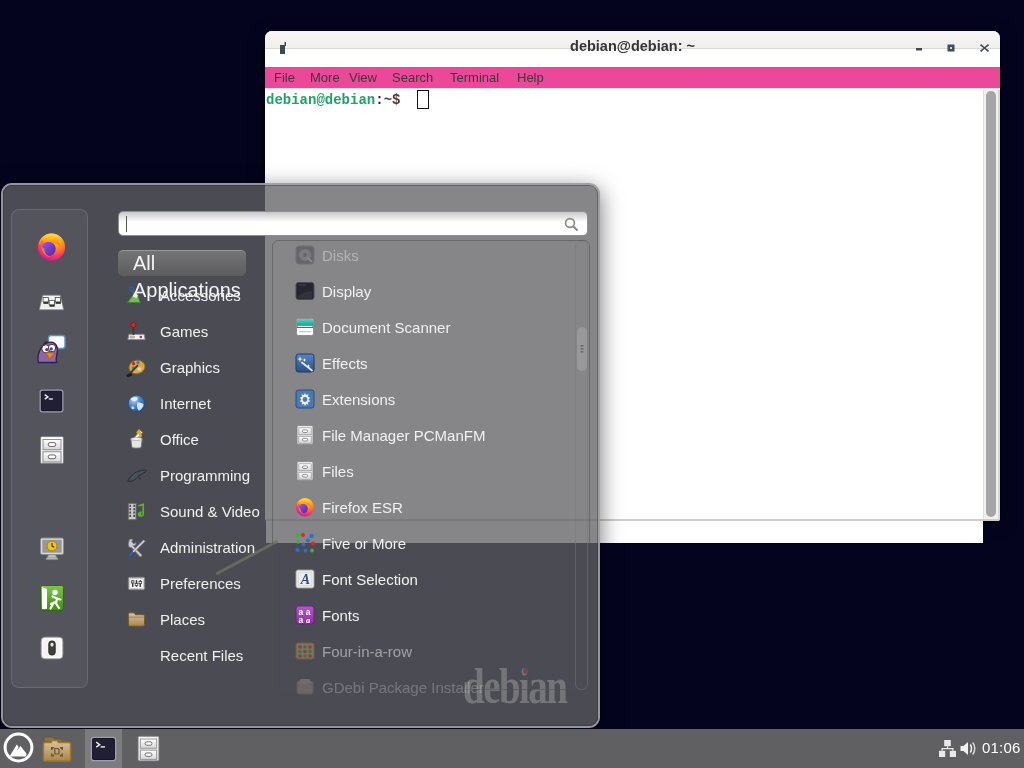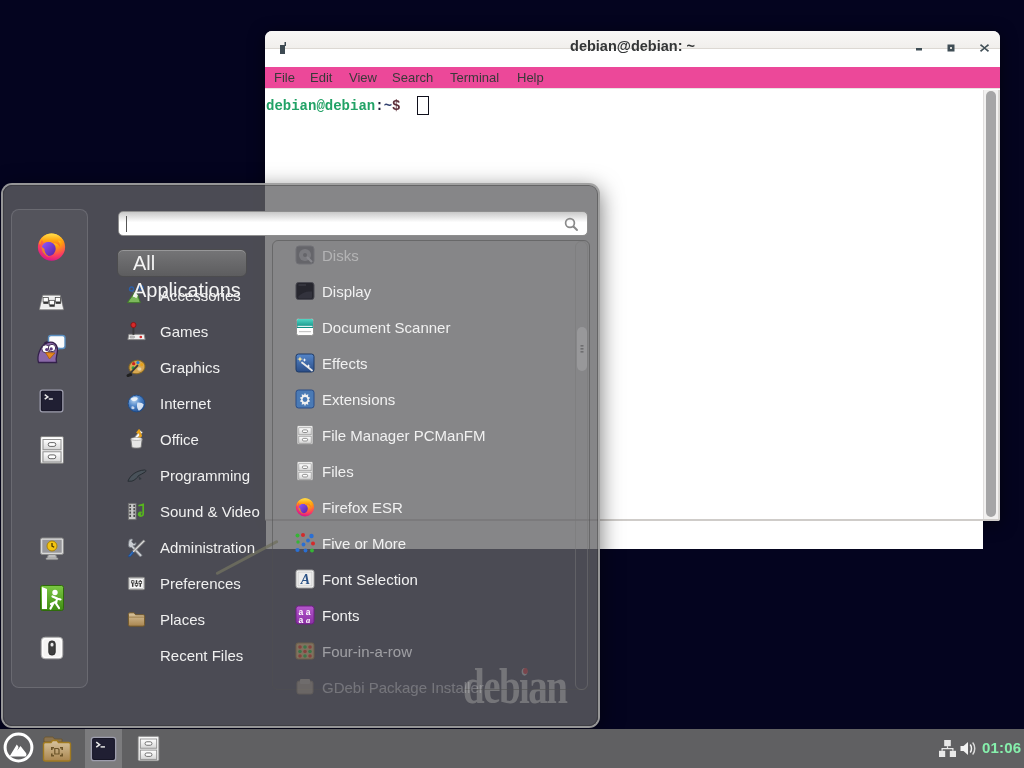--- a/index.html
+++ b/index.html
@@ -24,21 +24,21 @@
     position:absolute; left:0; top:7px; width:735px; text-align:center;
     font-size:14.5px; font-weight:bold; color:#333536;
   }
   #menubar {
     position:absolute; left:0; top:36px; width:735px; height:22px;
     background:#ec4899; border-bottom:1px solid #e7e4e1;
     font-size:13px; color:#3a3a3a;
   }
   .mi { position:absolute; top:3px; }
   #tcontent {
-    position:absolute; left:1px; top:65px; width:717px; height:453px;
+    position:absolute; left:1px; top:59px; width:717px; height:453px;
     background:#fff; font-family:"Liberation Mono", monospace;
     font-size:14px; font-weight:bold; line-height:19px; padding-top:1px;
   }
   #tscroll {
     position:absolute; right:1px; top:59px; width:16px; height:430px;
     background:#f2f1f0; border-left:1px solid #e0dedd;
   }
   #thumb {
     position:absolute; left:2px; top:1px; width:10px; height:426px;
     background:#a5a5a6; border-radius:5px;
@@ -101,21 +101,21 @@
 
   
   #panel {
     position:absolute; left:0; top:729px; width:1024px; height:39px;
     background:#606062;
   }
   #activebtn {
     position:absolute; left:85px; top:0; width:37px; height:39px;
     background:rgba(255,255,255,0.18);
   }
-  #clock { position:absolute; left:982px; top:10px; font-size:15px; font-weight:bold; color:#86efac; letter-spacing:0.2px; }
+  #clock { position:absolute; left:982px; top:10px; font-size:15px; font-weight:normal; color:#ffffff; letter-spacing:0.2px; }
 </style>
 </head>
 <body>
 
 <svg width="0" height="0" style="position:absolute">
 <defs>
 <radialGradient id="fxa" cx="62%" cy="18%" r="95%">
   <stop offset="0" stop-color="#ffe14d"></stop>
         <stop offset="0.32" stop-color="#ffa10a"></stop>
   <stop offset="0.68" stop-color="#fb3a64"></stop>
@@ -239,21 +239,21 @@
     <svg class="wbtn" style="left:682px;top:13px" width="8" height="8">
         <rect x="0.5" y="0.5" width="7" height="7" fill="#3f4d55"></rect>
         <rect x="3" y="3" width="2" height="2" fill="#d7d7d3"></rect>
       </svg>
     <svg class="wbtn" style="left:715px;top:13px" width="9" height="8" viewBox="0 0 9 8">
         <path d="M1 0 L4.5 3 L8 0 L9 1.5 L5.5 4 L9 6.5 L8 8 L4.5 5 L1 8 L0 6.5 L3.5 4 L0 1.5 Z" fill="#3f4d55"></path>
       </svg>
   </div>
   <div id="menubar">
     <span class="mi" style="left:9px">File</span>
-    <span class="mi" style="left:45px">Edit</span>
+    <span class="mi" style="left:45px">More</span>
     <span class="mi" style="left:84px">View</span>
     <span class="mi" style="left:127px">Search</span>
     <span class="mi" style="left:185px">Terminal</span>
     <span class="mi" style="left:252px">Help</span>
   </div>
   <div id="tcontent">
     <span style="color:#21a266">debian@debian</span><span style="color:#23223a">:</span><span style="color:#31406f">~</span><span style="color:#5d2f3a">$</span>
     <span style="position:absolute;left:151px;top:0px;width:11.5px;height:19px;border:1.7px solid #10101c"></span>
   </div>
   <div id="tscroll">

